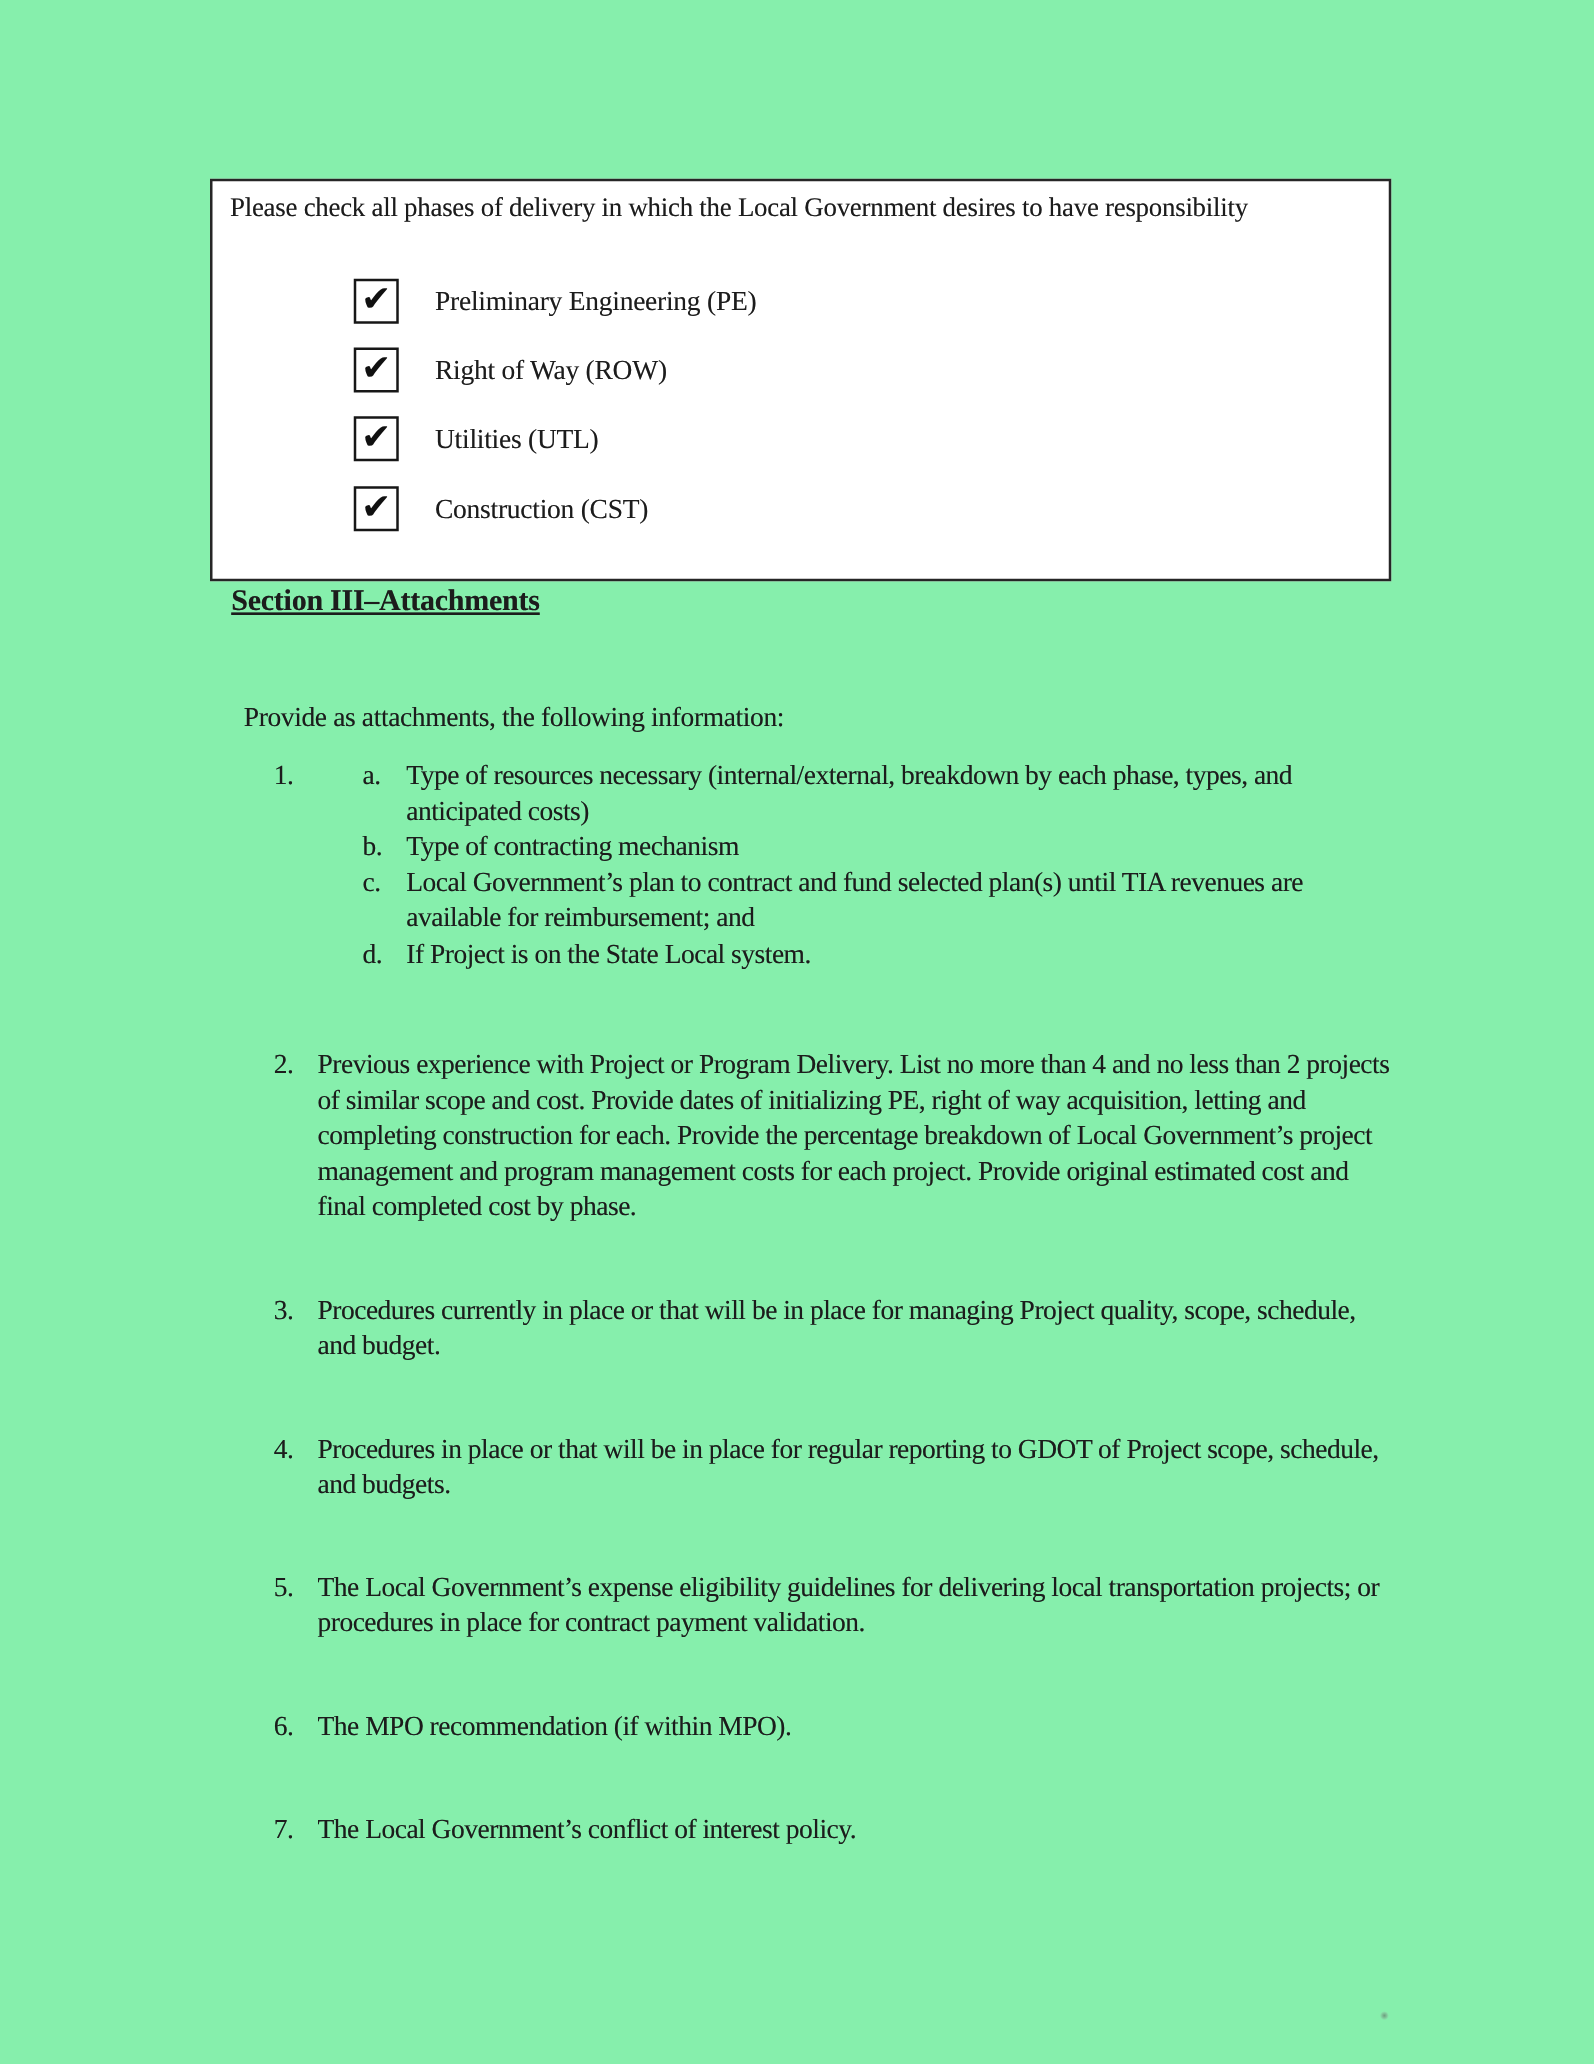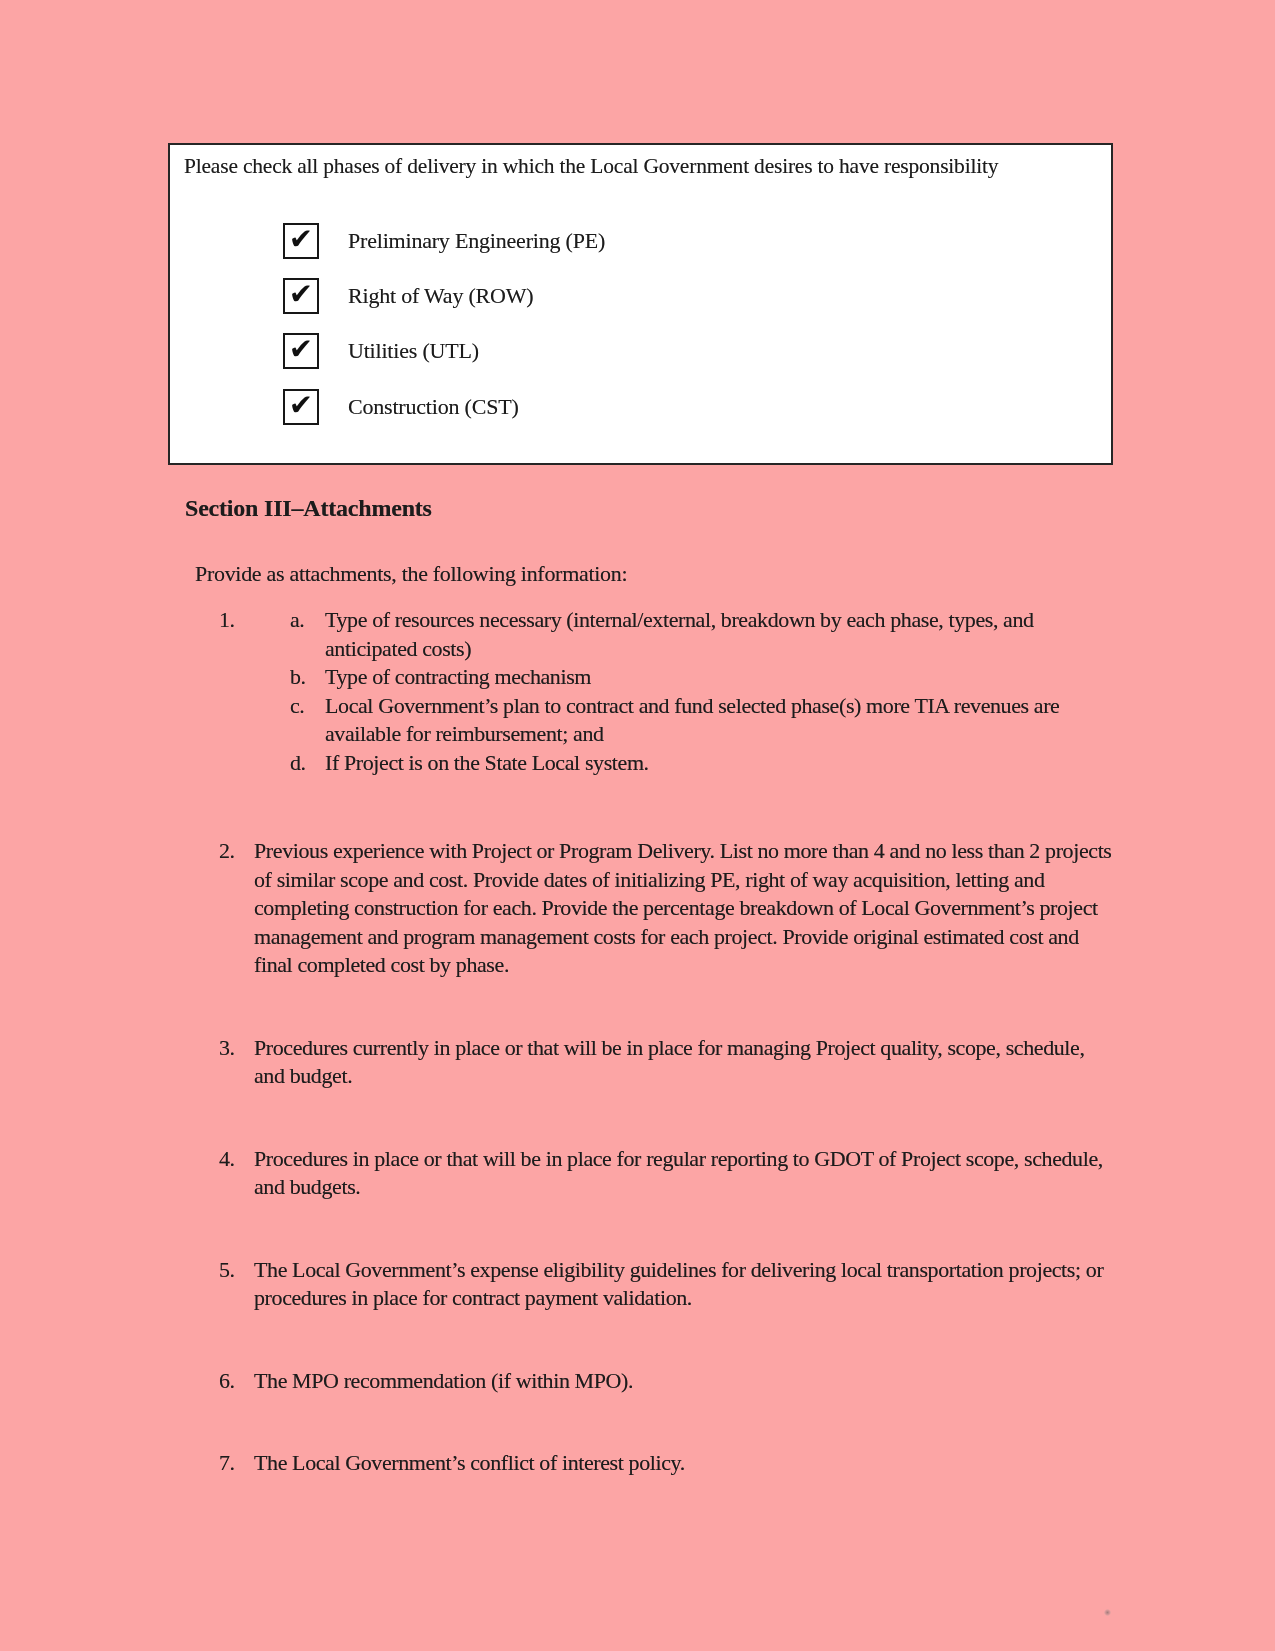--- a/index.html
+++ b/index.html
@@ -11,21 +11,21 @@
     width: 1275px;
     height: 1651px;
     position: relative;
     overflow: hidden;
     font-family: "Liberation Serif", serif;
     color: #1c1c1c;
   }
   .page {
     position: absolute;
     inset: 0;
-    background: #fca5a5;
+    background: #86efac;
   }
   
   .phase-box {
     position: absolute;
     left: 168px;
     top: 143px;
     width: 945px;
     height: 322px;
     border: 2px solid #262626;
     box-sizing: border-box;
@@ -71,26 +71,27 @@
     margin-left: 29px;
     font-size: 22px;
     letter-spacing: -0.2px;
     white-space: nowrap;
     text-shadow: 0 0 0.5px rgba(25,25,25,0.45);
   }
   
   .heading {
     position: absolute;
     left: 185px;
-    top: 495px;
+    top: 468px;
     margin: 0;
     font-size: 24px;
     font-weight: bold;
     letter-spacing: -0.2px;
     text-shadow: 0 0 0.5px rgba(25,25,25,0.5);
+    text-decoration: underline;
   }
   .intro {
     position: absolute;
     left: 183px;
     top: 549px;
     margin: 12px;
     font-size: 22px;
     letter-spacing: -0.3px;
     text-shadow: 0 0 0.5px rgba(25,25,25,0.45);
   }
@@ -189,21 +190,21 @@
         <div class="subitem">
           <span class="slet">a.</span>
           <span>Type of resources necessary (internal/external, breakdown by each phase, types, and anticipated costs)</span>
         </div>
         <div class="subitem">
           <span class="slet">b.</span>
           <span>Type of contracting mechanism</span>
         </div>
         <div class="subitem">
           <span class="slet">c.</span>
-          <span>Local Government’s plan to contract and fund selected phase(s) more TIA revenues are available for reimbursement; and</span>
+          <span>Local Government’s plan to contract and fund selected plan(s) until TIA revenues are available for reimbursement; and</span>
         </div>
         <div class="subitem">
           <span class="slet">d.</span>
           <span>If Project is on the State Local system.</span>
         </div>
       </div>
     </div>
 
     <div class="item">
       <span class="num">2.</span>

